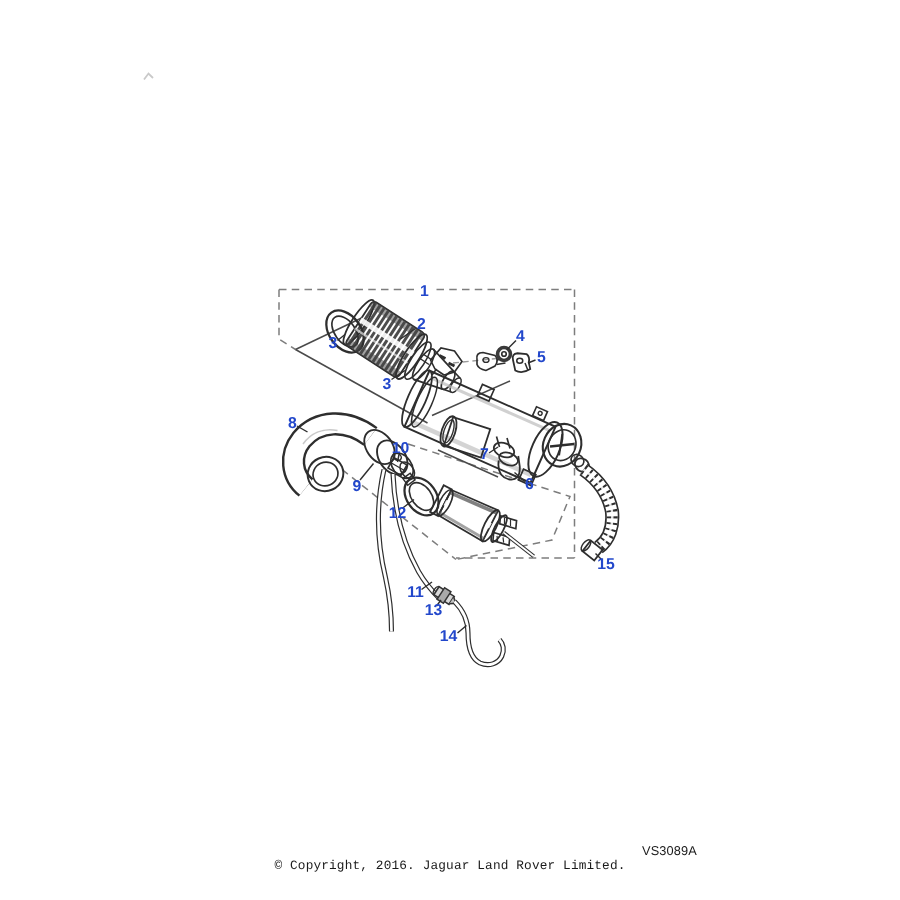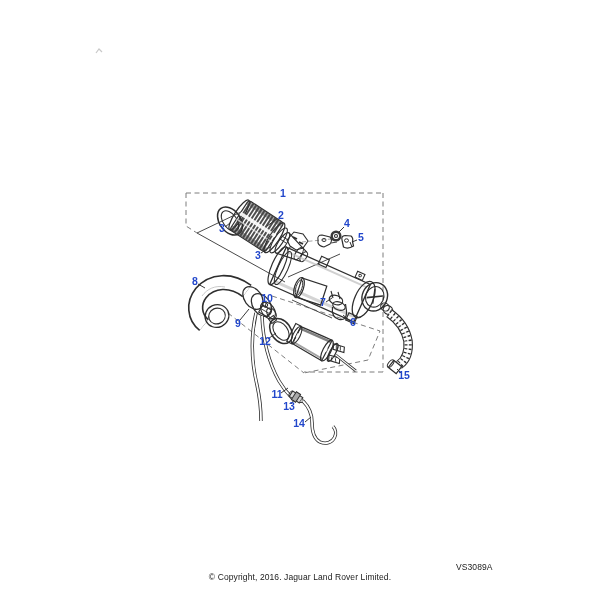--- a/index.html
+++ b/index.html
@@ -5,22 +5,22 @@
   html,body{margin:0;padding:0;}
   body{width:600px;height:600px;background:#ffffff;font-family:"Liberation Sans",sans-serif;overflow:hidden;}
   .canvas{position:relative;width:600px;height:600px;background:#fff;}
   svg{position:absolute;left:0;top:0;}
   .callout{font:bold 10.5px "Liberation Sans",sans-serif;fill:#2247cb;text-anchor:middle;cursor:pointer;}
   .leader{stroke:#2e2e2e;stroke-width:0.95;fill:none;}
   .dashline{stroke:#7d7d7d;stroke-width:1;fill:none;stroke-dasharray:5 3.5;}
   .solidline{stroke:#4a4a4a;stroke-width:1;fill:none;}
   .ln{stroke:#2e2e2e;fill:none;}
   .bottom-text{position:absolute;font-size:8.5px;color:#1a1a1a;letter-spacing:0.1px;}
-  #copyright-line{left:0;right:0;top:572px;text-align:center;}
-  #diagram-code{left:428px;top:562px;margin-left:28px;}
+  #copyright-line{left:0;right:0;top:572px;text-align:center;font-family:Liberation Mono, monospace;}
+  #diagram-code{left:428px;top:562px;}
 </style>
 </head>
 <body>
 
 <div class="canvas">
 
 <svg width="600" height="600" viewBox="0 0 600 600">
 
   <path d="M96,53 L99,49 L102,52" stroke="#c9c9c9" stroke-width="1.2" fill="none"></path>
 

